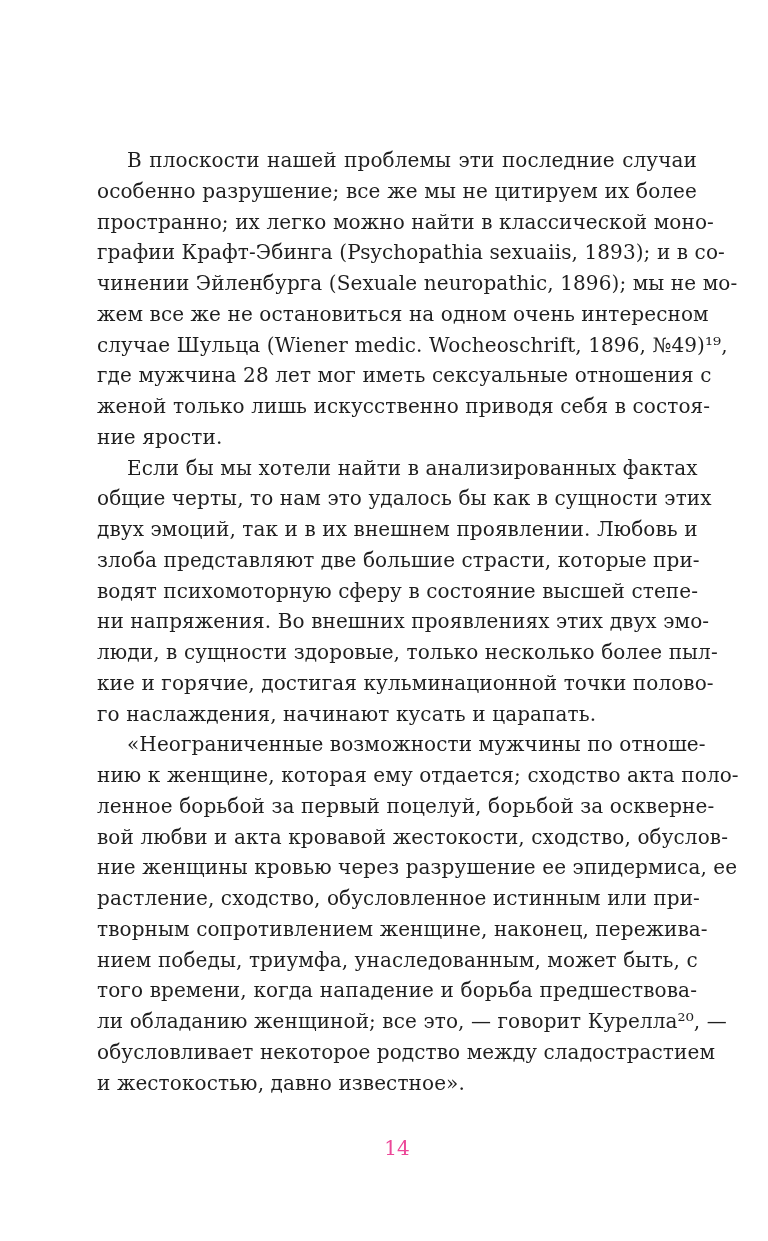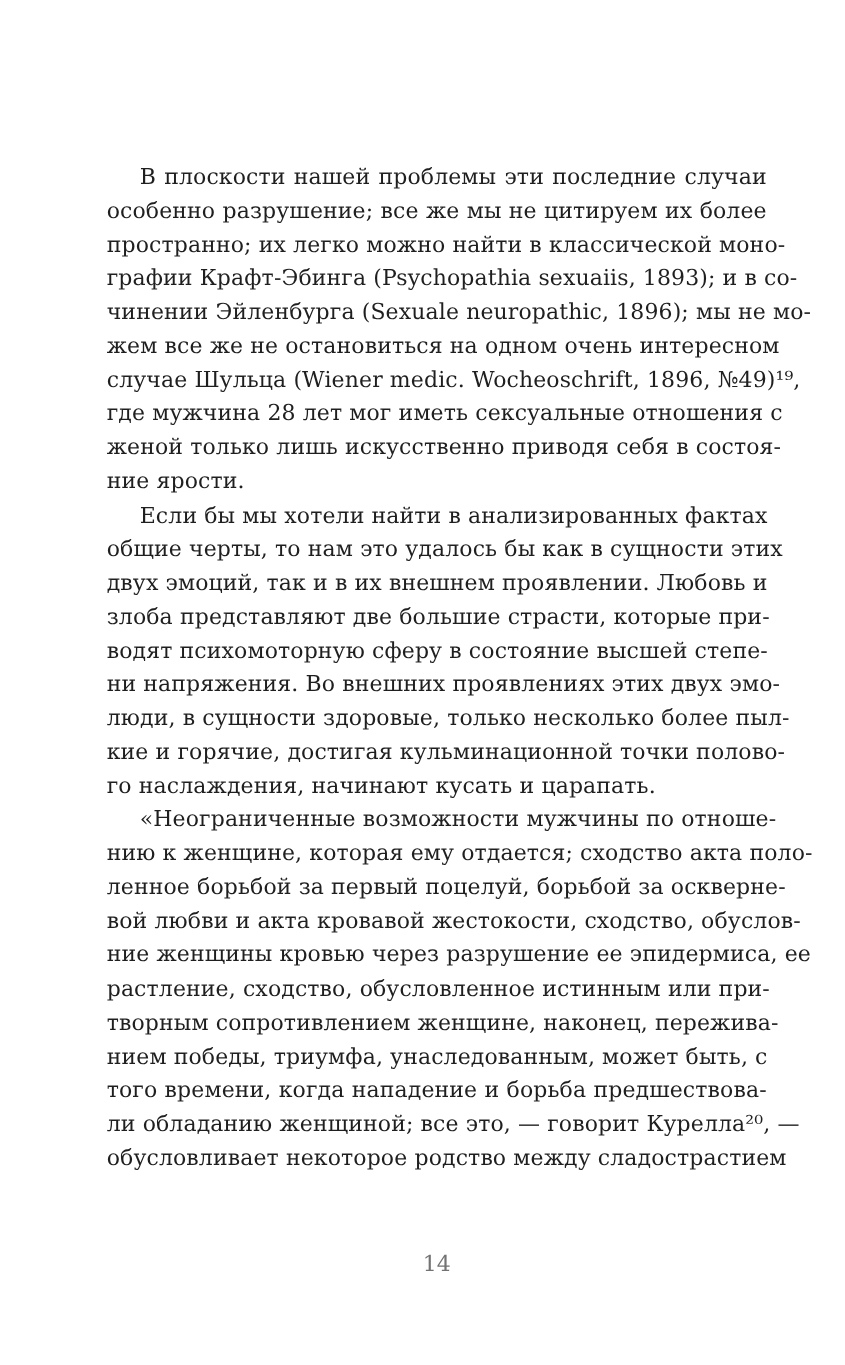--- a/index.html
+++ b/index.html
@@ -31,21 +31,21 @@
   .line.first { text-indent: 30px; }
   .line.last  { text-align-last: left; }
   .pagenum {
     position: absolute;
     left: 97px;
     top: 1091px;
     width: 600px;
     text-align: center;
     font-size: 20px;
     line-height: 24px;
-    color: #737373;
+    color: #ec4899;
   }
 </style>
 </head>
 <body>
 
 <div class="page">
   <div class="textblock" id="textblock">
       <div class="paragraph">
         <div class="line first">В плоскости нашей проблемы эти последние случаи</div>
         <div class="line">особенно разрушение; все же мы не цитируем их более</div>
@@ -74,16 +74,17 @@
         <div class="line">нию к женщине, которая ему отдается; сходство акта поло-</div>
         <div class="line">ленное борьбой за первый поцелуй, борьбой за оскверне-</div>
         <div class="line">вой любви и акта кровавой жестокости, сходство, обуслов-</div>
         <div class="line">ние женщины кровью через разрушение ее эпидермиса, ее</div>
         <div class="line">растление, сходство, обусловленное истинным или при-</div>
         <div class="line">творным сопротивлением женщине, наконец, пережива-</div>
         <div class="line">нием победы, триумфа, унаследованным, может быть, с</div>
         <div class="line">того времени, когда нападение и борьба предшествова-</div>
         <div class="line">ли обладанию женщиной; все это, — говорит Курелла²⁰, —</div>
         <div class="line">обусловливает некоторое родство между сладострастием</div>
+        <div class="line last">и жестокостью, давно известное».</div>
       </div>
     </div>
   <div class="pagenum">14</div>
 </div>
 
 </body></html>

